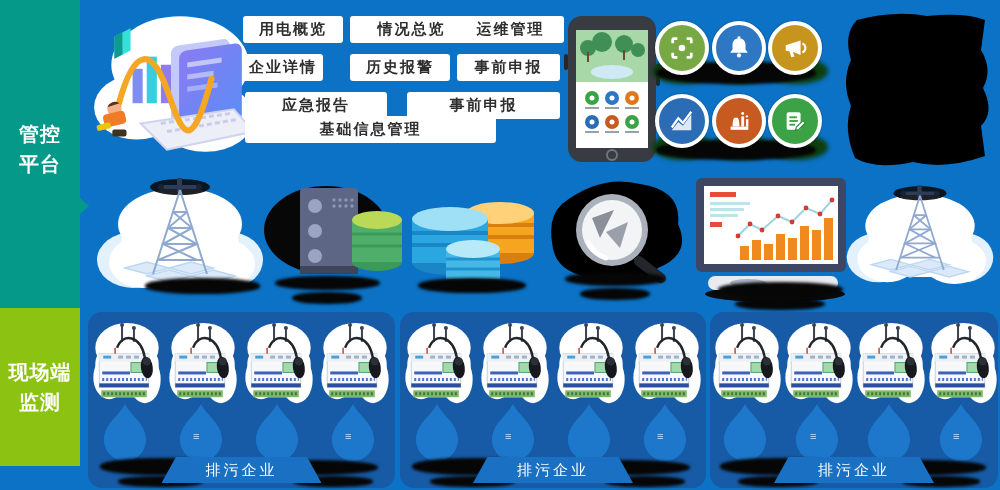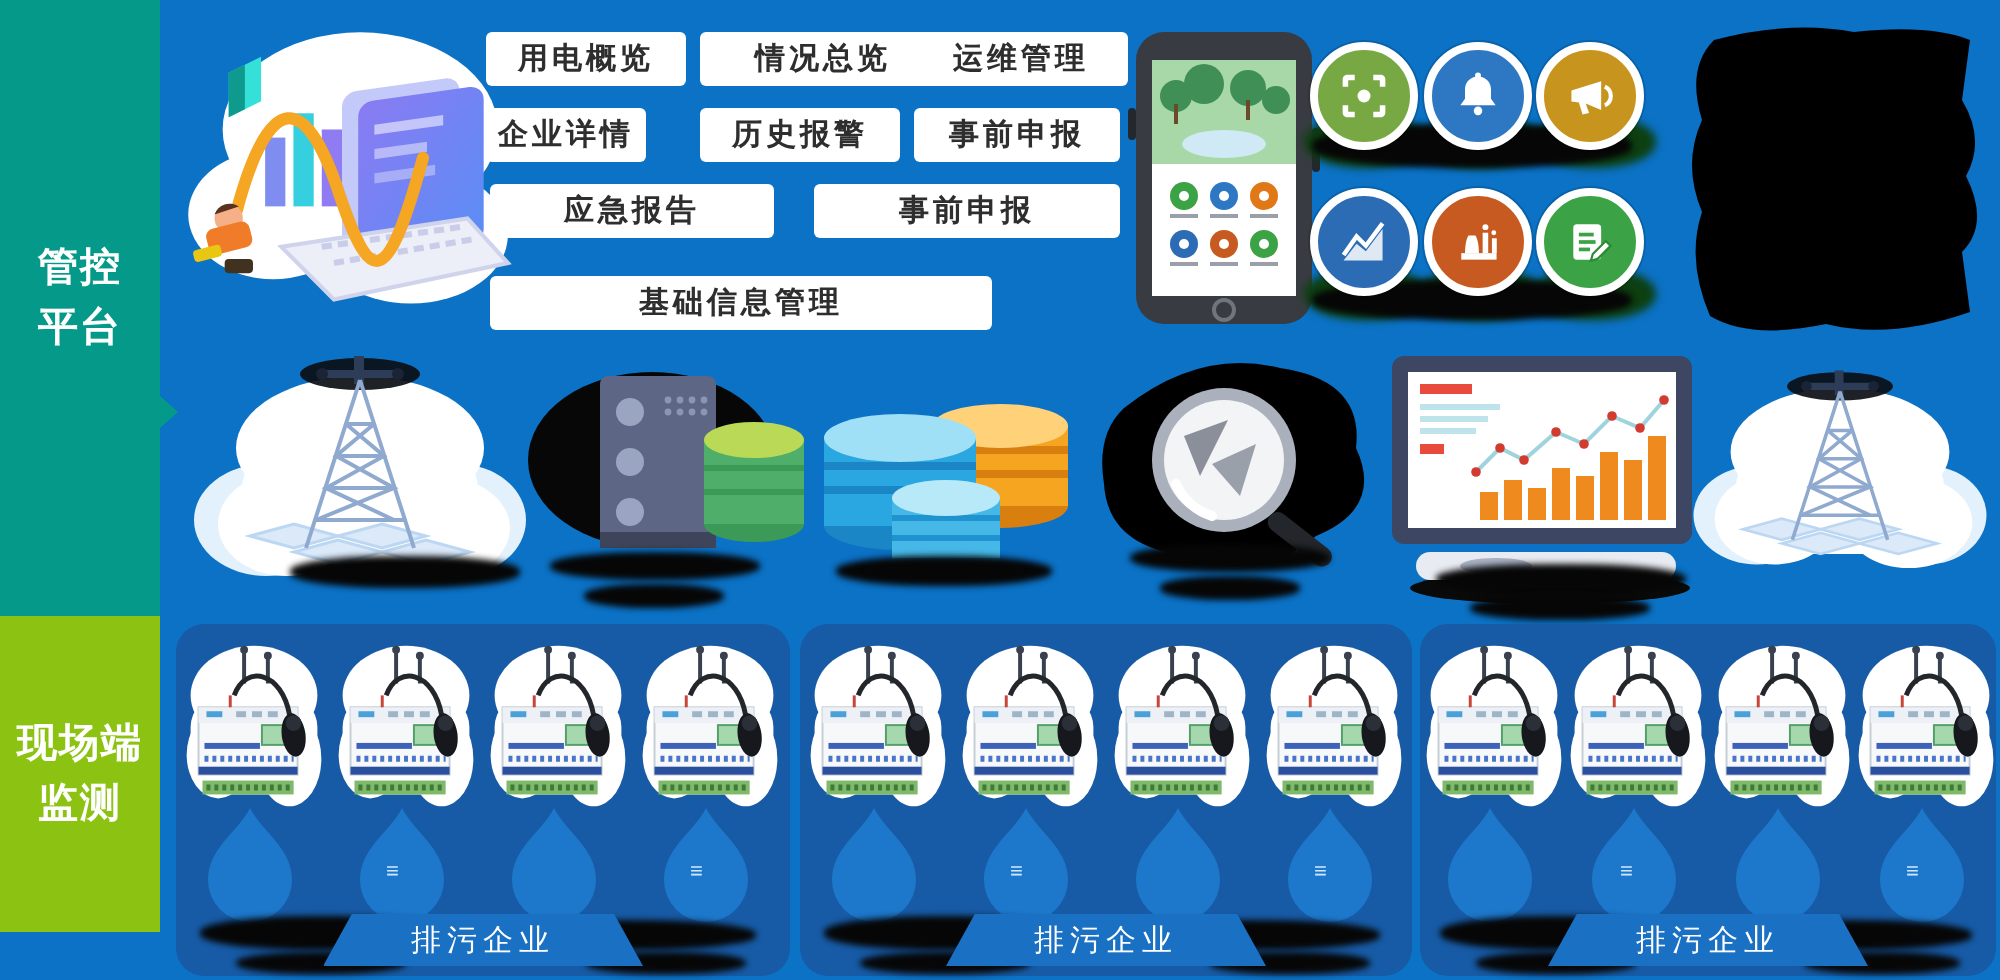--- a/index.html
+++ b/index.html
@@ -273,21 +273,21 @@
     </svg>
 
   <div class="btn" style="left:243px;top:16px;width:100px">用电概览</div>
   <div class="btn" style="left:350px;top:16px;width:123px">情况总览</div>
   <div class="btn" style="left:457px;top:16px;width:107px">运维管理</div>
   <div class="btn" style="left:243px;top:54px;width:80px">企业详情</div>
   <div class="btn" style="left:350px;top:54px;width:100px">历史报警</div>
   <div class="btn" style="left:457px;top:54px;width:103px">事前申报</div>
   <div class="btn" style="left:245px;top:92px;width:142px">应急报告</div>
   <div class="btn" style="left:407px;top:92px;width:153px">事前申报</div>
-  <div class="btn" style="left:245px;top:138px;width:251px">基础信息管理</div>
+  <div class="btn" style="left:245px;top:116px;width:251px">基础信息管理</div>
 
   <svg class="abs" style="left:562px;top:14px;width:100px;height:150px">
       <use href="#phone"></use>
     </svg>
 
   <div class="smg" style="left:652px;top:58px;width:62px;height:26px"></div>
   <div class="smg" style="left:709px;top:58px;width:62px;height:26px"></div>
   <div class="smg" style="left:766px;top:58px;width:62px;height:26px"></div>
   <div class="sm" style="left:656px;top:62px;width:160px;height:22px"></div>
   <div class="smg" style="left:652px;top:134px;width:62px;height:26px"></div>

